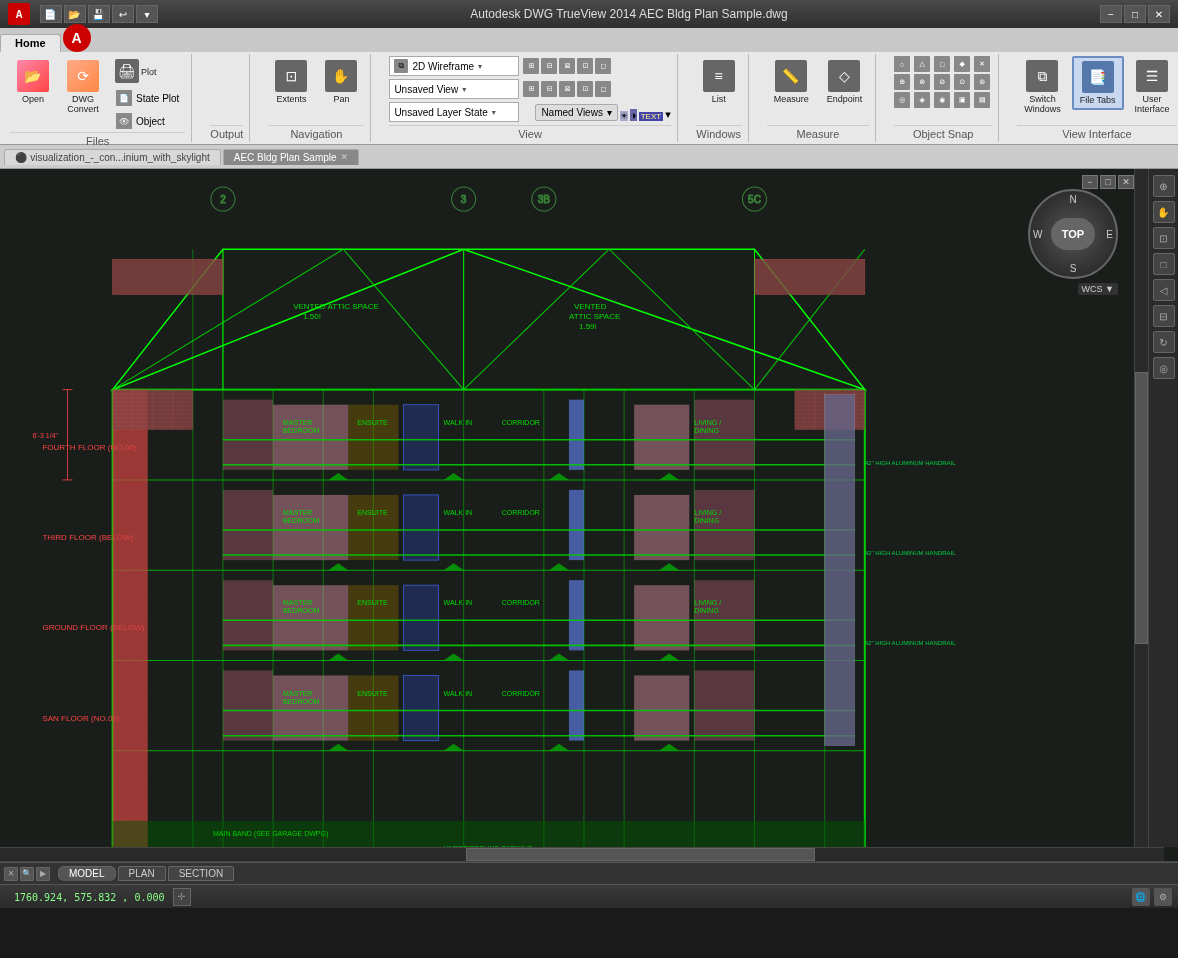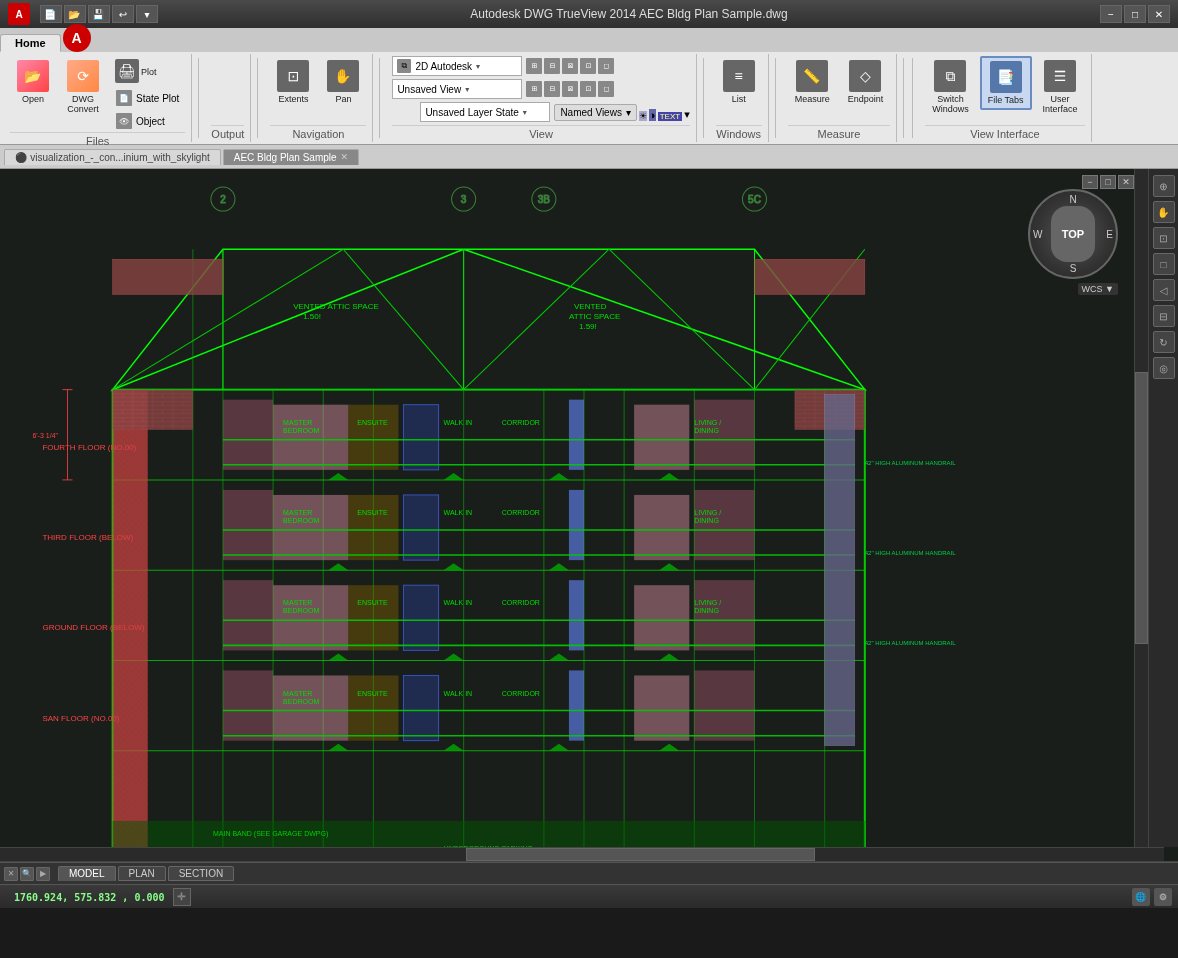--- a/index.html
+++ b/index.html
@@ -47,46 +47,46 @@
     
     #drawing-area { width: 100%; background: #1a1e1a; position: relative; overflow: hidden; }
 
     
     #compass { position: absolute; top: 20px; right: 60px; width: 90px; height: 90px; }
     #compass-bg { width: 90px; height: 90px; border-radius: 50%; background: radial-gradient(circle, #555 0%, #333 60%, #222 100%); border: 2px solid #666; display: flex; align-items: center; justify-content: center; position: relative; }
     #compass-top { position: absolute; top: 3px; left: 50%; transform: translateX(-50%); color: #ccc; font-size: 10px; }
     #compass-bottom { position: absolute; bottom: 3px; left: 50%; transform: translateX(-50%); color: #ccc; font-size: 10px; }
     #compass-left { position: absolute; left: 3px; top: 50%; transform: translateY(-50%); color: #ccc; font-size: 10px; }
     #compass-right { position: absolute; right: 3px; top: 50%; transform: translateY(-50%); color: #ccc; font-size: 10px; }
-    #compass-center { width: 44px; height: 56px; background: #666; border-radius: 16px; display: flex; align-items: center; justify-content: center; color: #fff; font-size: 11px; font-weight: bold; }
+    #compass-center { width: 44px; height: 32px; background: #666; border-radius: 16px; display: flex; align-items: center; justify-content: center; color: #fff; font-size: 11px; font-weight: bold; }
     #wcs-label { position: absolute; bottom: -16px; right: 0; color: #ccc; font-size: 9px; background: #333; padding: 1px 4px; border-radius: 2px; }
 
     
     #scrollbar-v { position: absolute; right: 0; top: 0; width: 14px; height: calc(100% - 14px); background: #2a2a2a; border-left: 1px solid #444; }
     #scrollbar-v-thumb { position: absolute; top: 30%; width: 100%; height: 40%; background: #555; border: 1px solid #666; cursor: pointer; }
     #scrollbar-h { position: absolute; bottom: 0; left: 0; width: calc(100% - 14px); height: 14px; background: #2a2a2a; border-top: 1px solid #444; }
     #scrollbar-h-thumb { position: absolute; left: 40%; height: 100%; width: 30%; background: #555; border: 1px solid #666; cursor: pointer; }
 
     
     #right-nav { position: absolute; right: 0; top: 0; bottom: 14px; width: 30px; background: #2a2a2a; border-left: 1px solid #444; display: flex; flex-direction: column; align-items: center; padding: 6px 2px; gap: 4px; }
     .nav-btn { width: 22px; height: 22px; background: #444; border: 1px solid #666; border-radius: 2px; display: flex; align-items: center; justify-content: center; color: #aaa; font-size: 10px; cursor: pointer; }
 
     
-    #statusbar { width: 100%; height: 24px; background: linear-gradient(to bottom, #3a3a3a, #2a2a2a); border-top: 1px solid #555; display: flex; align-items: center; padding: 0 6px; gap: 8px; font-weight: bold; }
+    #statusbar { width: 100%; height: 24px; background: linear-gradient(to bottom, #3a3a3a, #2a2a2a); border-top: 1px solid #555; display: flex; align-items: center; padding: 0 6px; gap: 8px; }
     #coords { color: #88ff88; font-size: 10px; font-family: monospace; margin-left: 8px; }
     #statusbar-right { margin-left: auto; display: flex; align-items: center; gap: 4px; }
     .status-icon { width: 18px; height: 18px; background: #555; border-radius: 2px; display: flex; align-items: center; justify-content: center; font-size: 9px; color: #aaa; }
 
     
     #cad-canvas { width: 100%; height: 100%; }
 
     
     #model-tabs { display: flex; align-items: center; background: #333; height: 22px; border-top: 1px solid #555; padding: 0 4px; gap: 2px; }
     .model-tab { padding: 1px 10px; background: #444; border: 1px solid #666; color: #ccc; font-size: 10px; cursor: pointer; border-radius: 2px 2px 0 0; }
-    .model-tab.active { background: #555; color: #fff; border-bottom: 1px solid #555; }
+    .model-tab.active { background: #555; color: #fff; border-bottom: 1px solid #555; border-radius: 6px; }
     #model-tab-controls { display: flex; gap: 2px; margin-right: 6px; }
     .mtab-ctrl { width: 14px; height: 14px; background: #555; border: 1px solid #666; color: #aaa; font-size: 8px; display: flex; align-items: center; justify-content: center; cursor: pointer; border-radius: 1px; }
   </style>
 </head>
 <body>
 
 <div id="titlebar">
   <div id="titlebar-left">
     <div id="titlebar-logo">
       <span>A</span>
@@ -167,21 +167,21 @@
       <div class="ribbon-group-label">Navigation</div>
     </div>
 
     <div class="sep-v"></div>
 
     <div class="ribbon-group">
       <div class="ribbon-buttons" style="flex-direction:column;gap:3px;">
         <div style="display:flex;gap:4px;align-items:center;">
           <div class="ribbon-dropdown" style="width:130px;">
             <span style="width:14px;height:14px;background:#888;border-radius:1px;font-size:8px;display:inline-flex;align-items:center;justify-content:center;">⧉</span>
-            <span>2D Autodesk</span>
+            <span>2D Wireframe</span>
             <span class="arrow">▾</span>
           </div>
           <div style="display:flex;gap:2px;">
             <div class="icon-cell">⊞</div>
             <div class="icon-cell">⊟</div>
             <div class="icon-cell">⊠</div>
             <div class="icon-cell">⊡</div>
             <div class="icon-cell">◻</div>
           </div>
         </div>
@@ -191,21 +191,21 @@
             <span class="arrow">▾</span>
           </div>
           <div style="display:flex;gap:2px;">
             <div class="icon-cell">⊞</div>
             <div class="icon-cell">⊟</div>
             <div class="icon-cell">⊠</div>
             <div class="icon-cell">⊡</div>
             <div class="icon-cell">◻</div>
           </div>
         </div>
-        <div style="display:flex;gap:4px;align-items:center;margin-left:28px;">
+        <div style="display:flex;gap:16px;align-items:center;">
           <div class="ribbon-dropdown" style="width:130px;">
             <span>Unsaved Layer State</span>
             <span class="arrow">▾</span>
           </div>
           <div style="display:flex;gap:2px;align-items:flex-end;">
             <div class="ribbon-btn-small" style="background:#ddd;border:1px solid #aaa;">
               <span>Named Views</span>
               <span class="arrow">▾</span>
             </div>
             <div class="sm-icon" style="background:#aac;font-size:9px;">☀</div>
@@ -241,20 +241,40 @@
         <div class="ribbon-btn-large">
           <div class="icon" style="background:#666;">◇</div>
           <div class="label">Endpoint</div>
         </div>
       </div>
       <div class="ribbon-group-label">Measure</div>
     </div>
 
     <div class="sep-v"></div>
 
+    <div class="ribbon-group">
+      <div class="ribbon-buttons" style="display:grid;grid-template-columns:repeat(5,18px);gap:2px;align-content:start;">
+        <div class="icon-cell">○</div>
+        <div class="icon-cell">△</div>
+        <div class="icon-cell">□</div>
+        <div class="icon-cell">◆</div>
+        <div class="icon-cell">✕</div>
+        <div class="icon-cell">⊕</div>
+        <div class="icon-cell">⊗</div>
+        <div class="icon-cell">⊘</div>
+        <div class="icon-cell">⊙</div>
+        <div class="icon-cell">⊚</div>
+        <div class="icon-cell">◎</div>
+        <div class="icon-cell">◈</div>
+        <div class="icon-cell">◉</div>
+        <div class="icon-cell">▣</div>
+        <div class="icon-cell">▤</div>
+      </div>
+      <div class="ribbon-group-label">Object Snap</div>
+    </div>
 
     <div class="sep-v"></div>
 
     <div class="ribbon-group">
       <div class="ribbon-buttons">
         <div class="ribbon-btn-large">
           <div class="icon" style="background:#666;">⧉</div>
           <div class="label">Switch<br>Windows</div>
         </div>
         <div class="ribbon-btn-large active-tab-btn">

